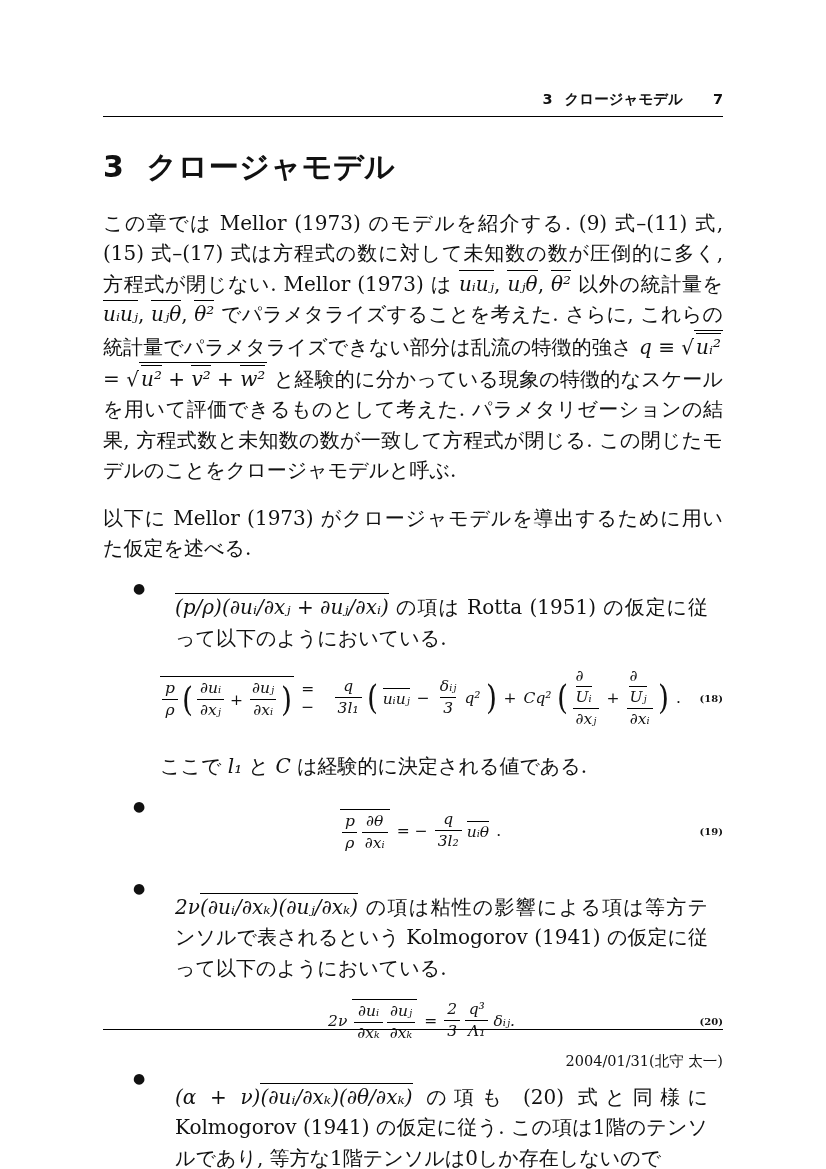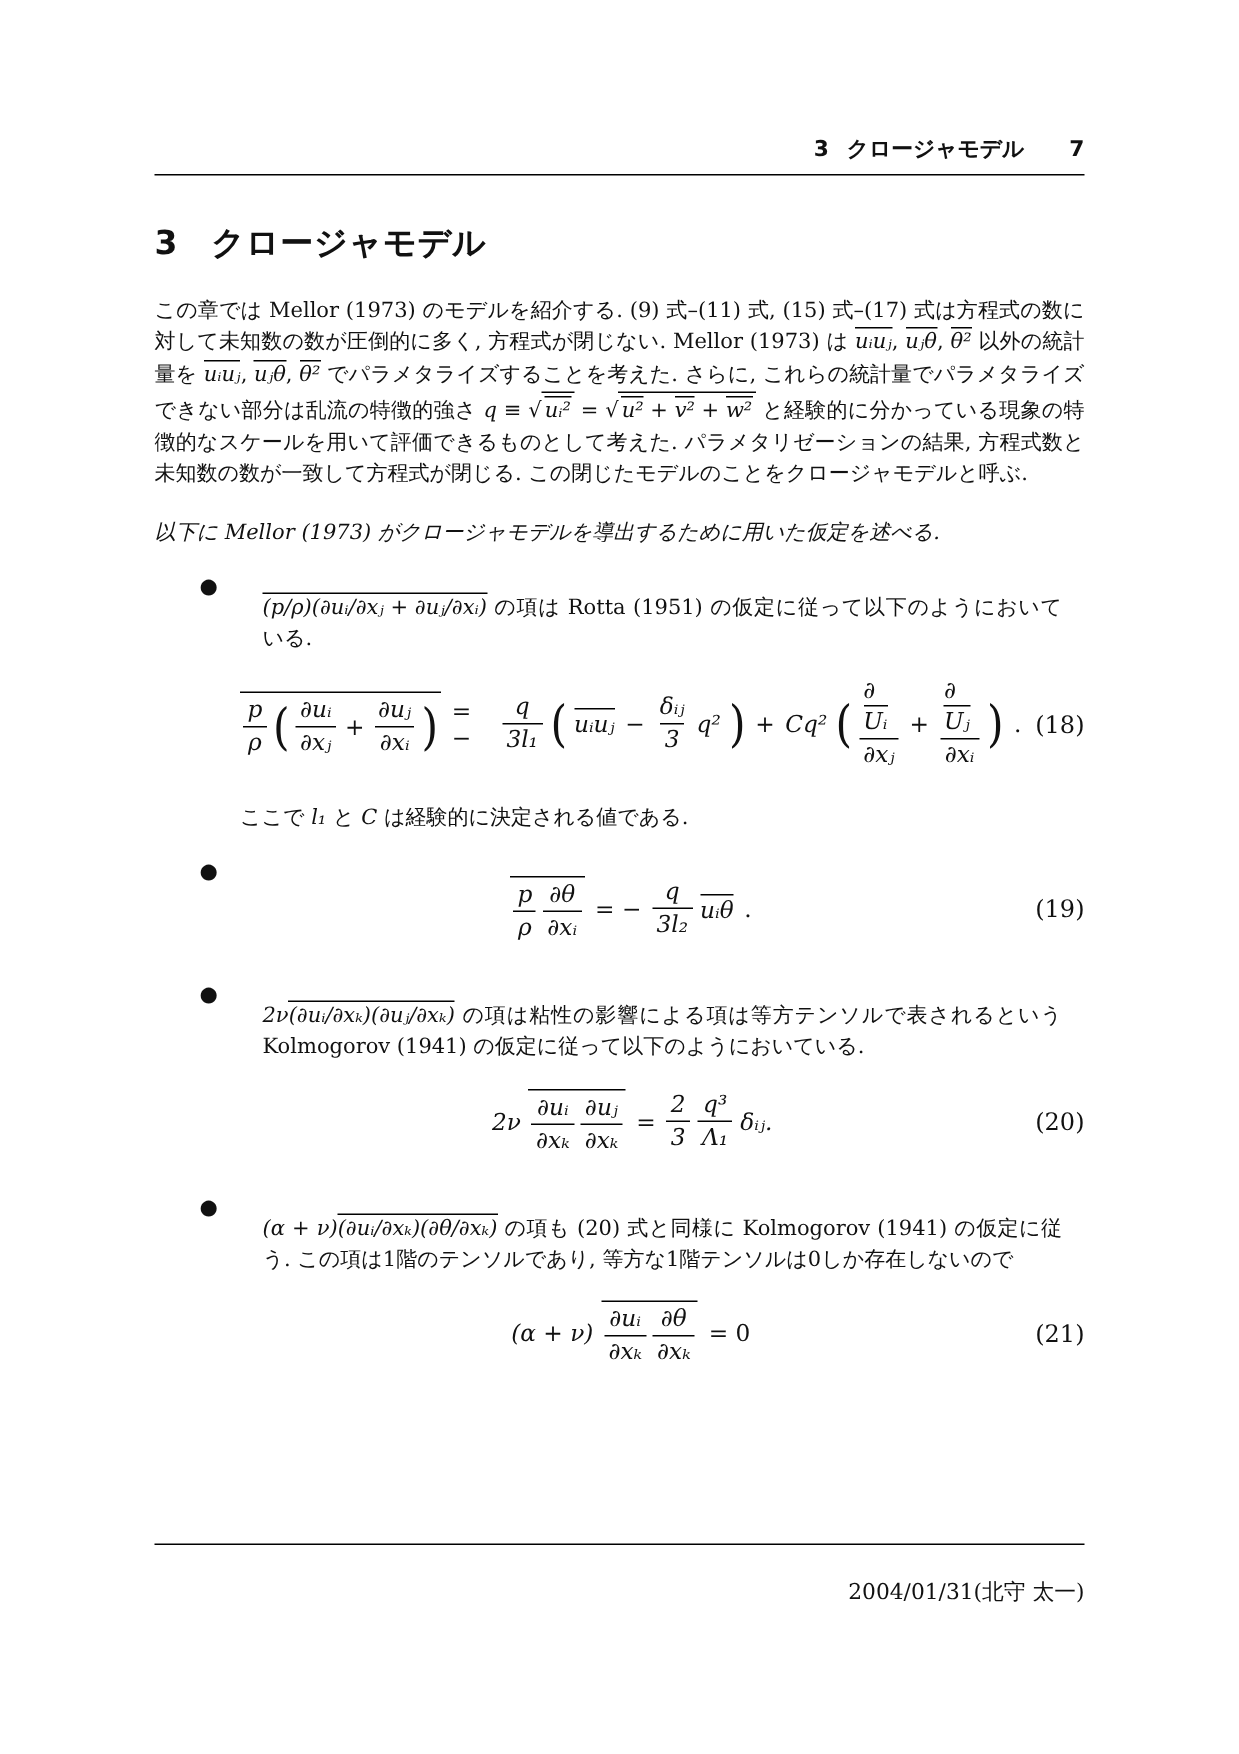--- a/index.html
+++ b/index.html
@@ -11,46 +11,46 @@
   
   .running-header{display:flex;justify-content:flex-end;align-items:baseline;
       border-bottom:1px solid #000;padding-bottom:7px;
       font-family:"DejaVu Sans","Liberation Sans",sans-serif;
       font-weight:bold;font-size:14.5px;}
   .rh-gap{display:inline-block;width:12px;}
   .rh-page{margin-left:30px;}
 
   
   h1{font-family:"DejaVu Sans","Liberation Sans",sans-serif;
-     font-size:22px;font-weight:bold;margin:30px 0 20px 0;letter-spacing:.5px;}
+     font-size:30px;font-weight:bold;margin:30px 0 20px 0;letter-spacing:.5px;}
   h1 .h-gap{display:inline-block;width:22px;}
 
   
-  .body-text{font-size:14px;line-height:1.52;text-align:justify;margin:0 0 8px 0;}
-  .para2{margin:17px 0 6px 0;font-style:italic;}
+  .body-text{font-size:20px;line-height:1.52;text-align:justify;margin:0 0 8px 0;}
+  .para2{margin:17px 0 6px 0;}
 
   
   .m{font-family:"DejaVu Serif","Liberation Serif",serif;font-style:italic;}
   .ol{display:inline-block;border-top:1px solid #000;padding-top:1px;line-height:1.2;}
   .sqrtw{display:inline-block;border-top:1px solid #000;padding:2px 2px 0 2px;line-height:1.2;}
   .rad{font-style:normal;}
 
   
   .bullet{display:flex;margin:14px 0 0 30px;}
   .bullet-mark{flex:none;width:27px;font-size:14px;line-height:1.6;}
   .bullet-body{flex:1;min-width:0;}
   .bt{margin:15px;}
   .note{margin:22px 0 0 0;}
 
   
   .equation{position:relative;display:flex;justify-content:center;align-items:center;
       margin:13px 0 9px 0;min-height:46px;font-size:15.5px;}
   .eq-body{display:inline-flex;align-items:center;gap:5px;padding-right:40px;}
   .eq-tag{position:absolute;right:0;top:50%;transform:translateY(-50%);
-      font-style:normal;font-size:16px;}
+      font-style:normal;font-size:10px;font-weight:bold;}
   .frac{display:inline-flex;flex-direction:column;align-items:center;vertical-align:middle;}
   .frac .num{padding:0 3px 1px 3px;line-height:1.15;}
   .frac .den{border-top:1px solid #000;padding:2px 3px 0 3px;line-height:1.15;}
   .olw{display:inline-flex;align-items:center;gap:4px;border-top:1px solid #000;padding:3px 2px 0 2px;}
   .bp{font-size:215%;line-height:0;font-style:normal;display:inline-block;
       transform:scaleX(.85);margin:0 -1px;}
   .op{font-style:normal;margin:0 2px;}
 
   
   .footer{position:absolute;left:103px;width:620px;top:1029px;

